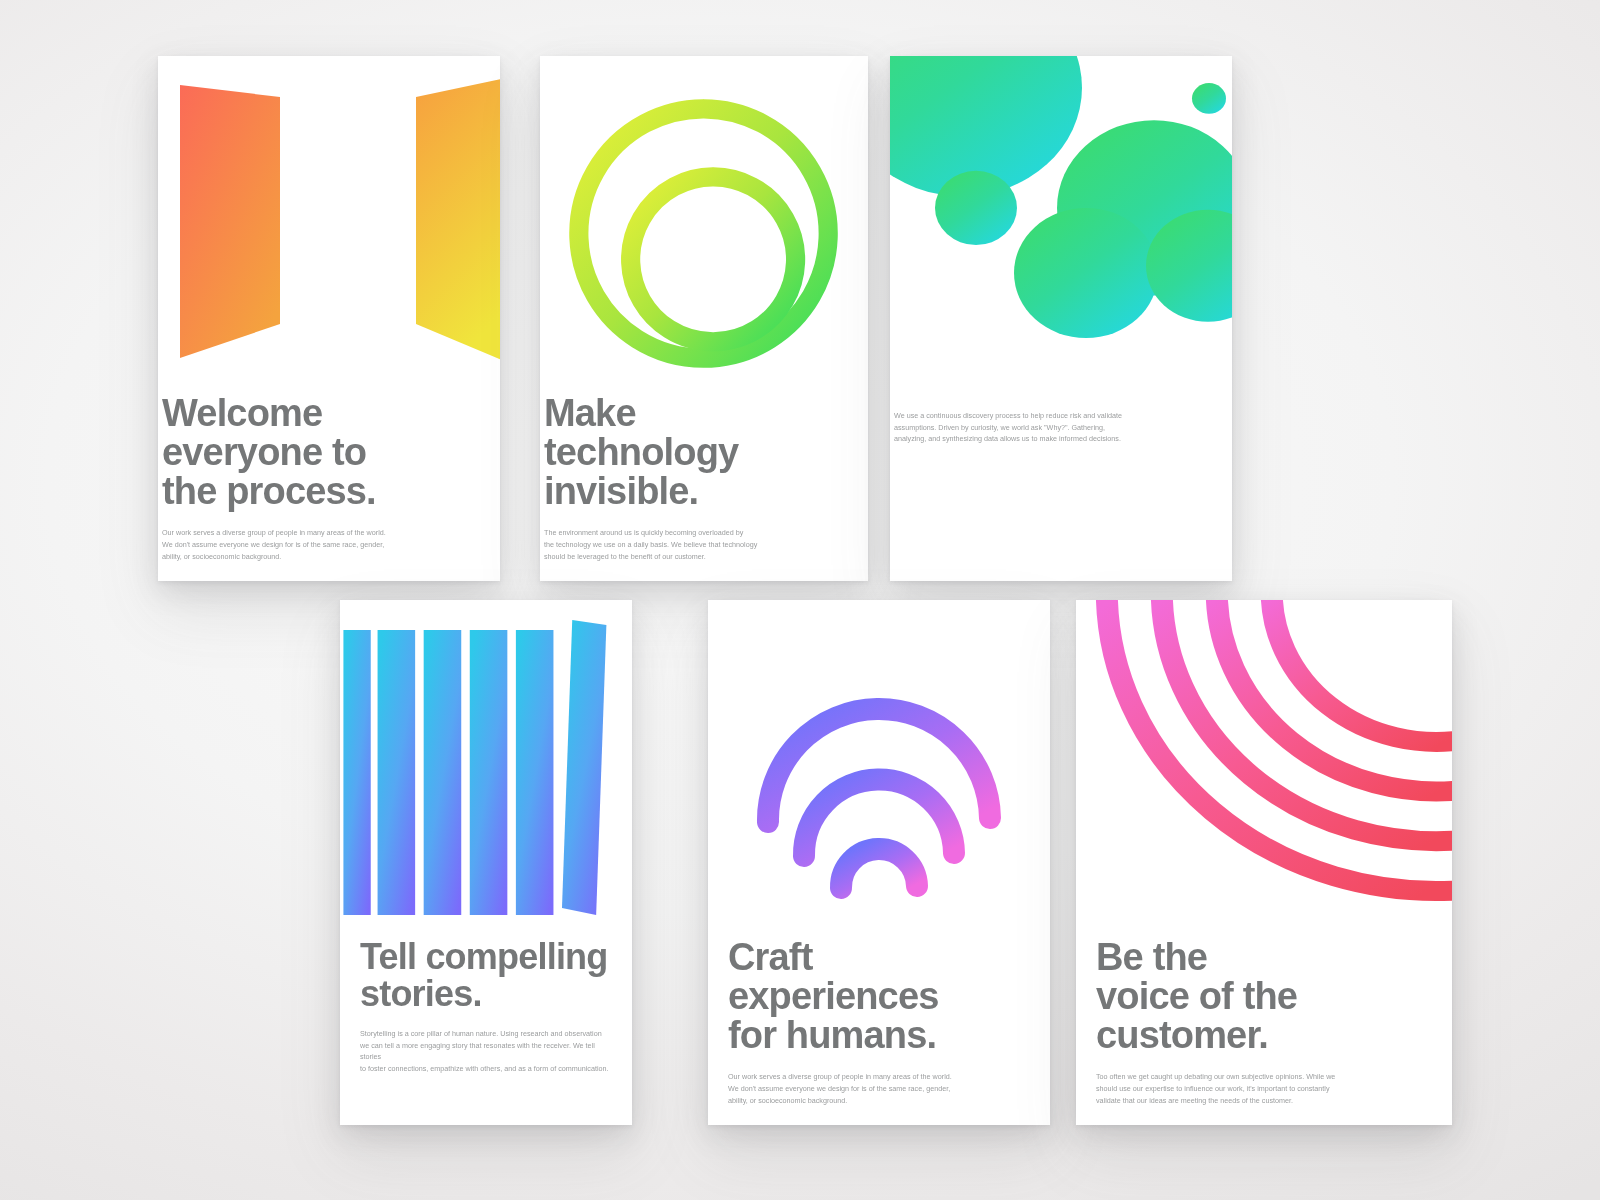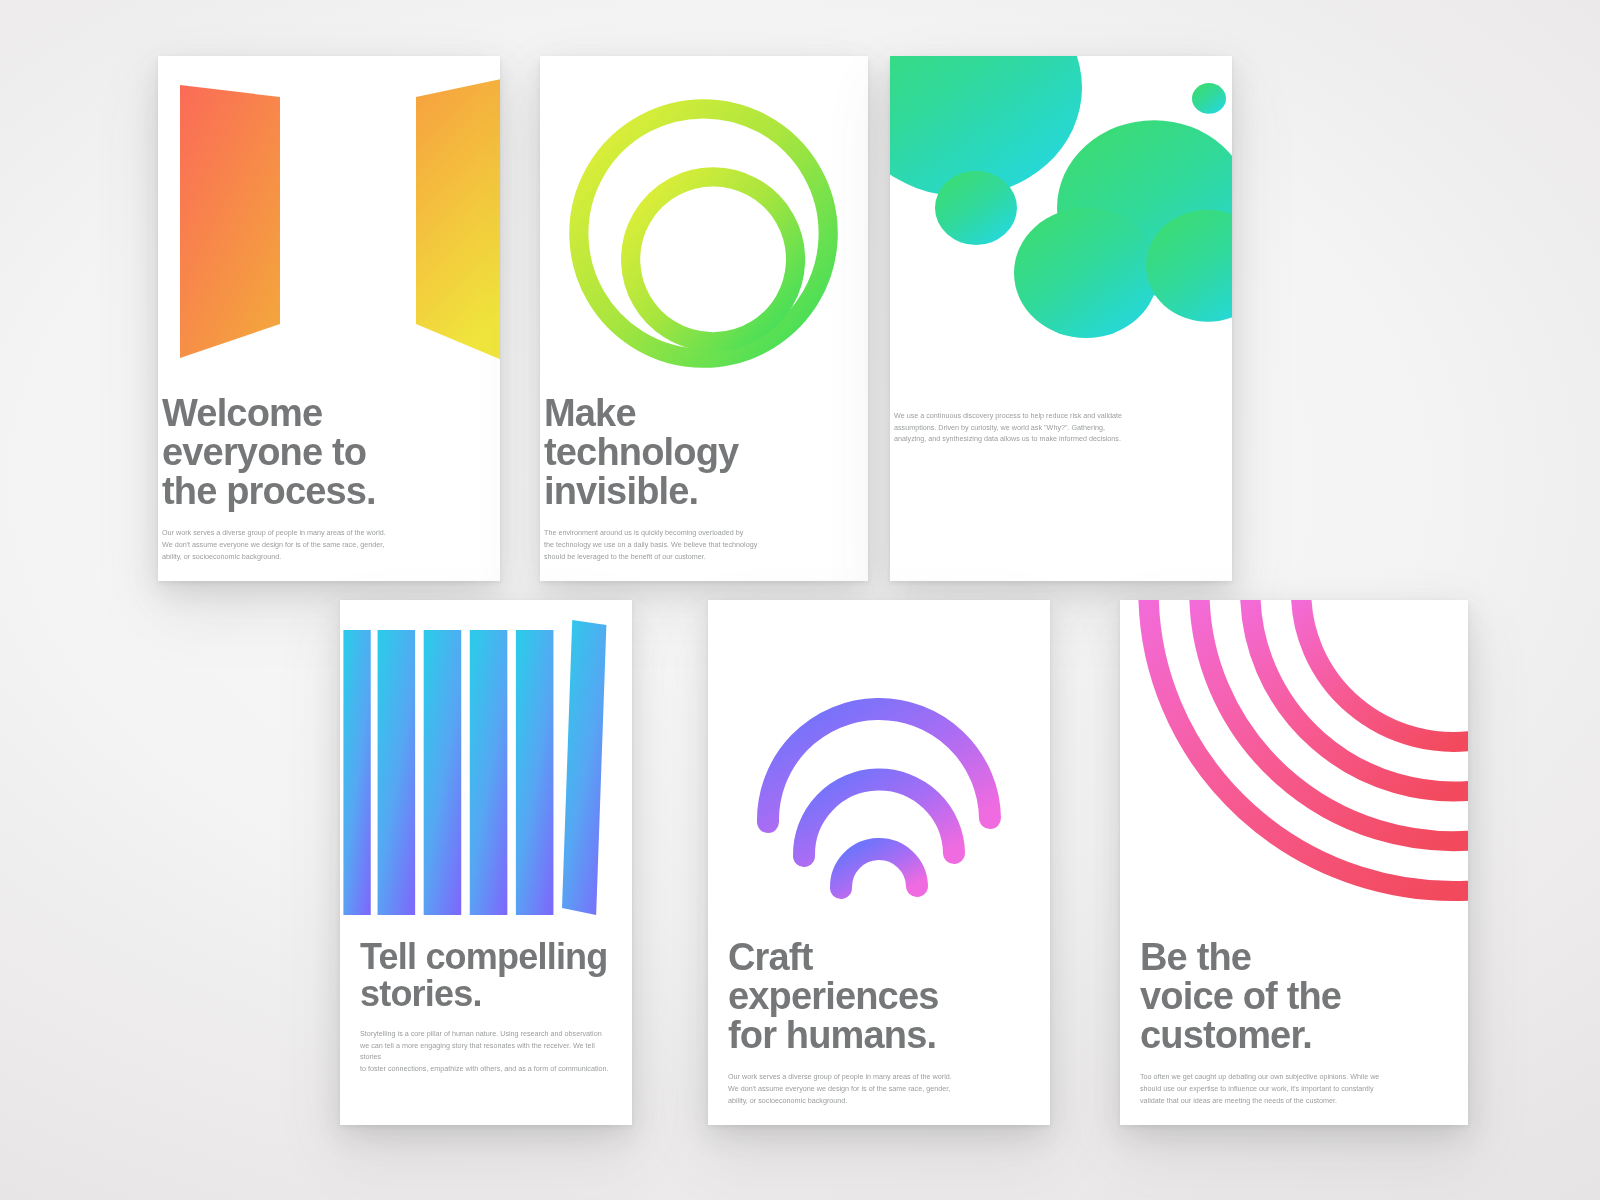--- a/index.html
+++ b/index.html
@@ -62,21 +62,21 @@
   }
 
   
   
   #poster-welcome      { left: 158px;  top: 56px;  width: 342px; height: 525px; }
   #poster-technology   { left: 524px;  top: 56px;  width: 328px; height: 525px; margin-left: 16px; }
   #poster-experiment   { left: 890px;  top: 56px;  width: 342px; height: 525px; }
   
   #poster-stories      { left: 340px;  top: 600px; width: 292px; height: 525px; }
   #poster-craft        { left: 708px;  top: 600px; width: 342px; height: 525px; }
-  #poster-voice        { left: 1076px; top: 600px; width: 348px; height: 525px; margin-left: 44px; }
+  #poster-voice        { left: 1076px; top: 600px; width: 376px; height: 525px; }
 
   
   .row-top .art { height: 330px; }
   .row-top .txt { top: 338px; padding: 0 4px; }
   .row-top .headline { font-size: 38px; line-height: 1.03; }
   .row-top .body-copy { font-size: 7.2px; line-height: 1.62; margin-top: 16px; }
 
   
   .row-bottom .art { height: 320px; }
   .row-bottom .txt { top: 330px; padding: 0 20px; }

